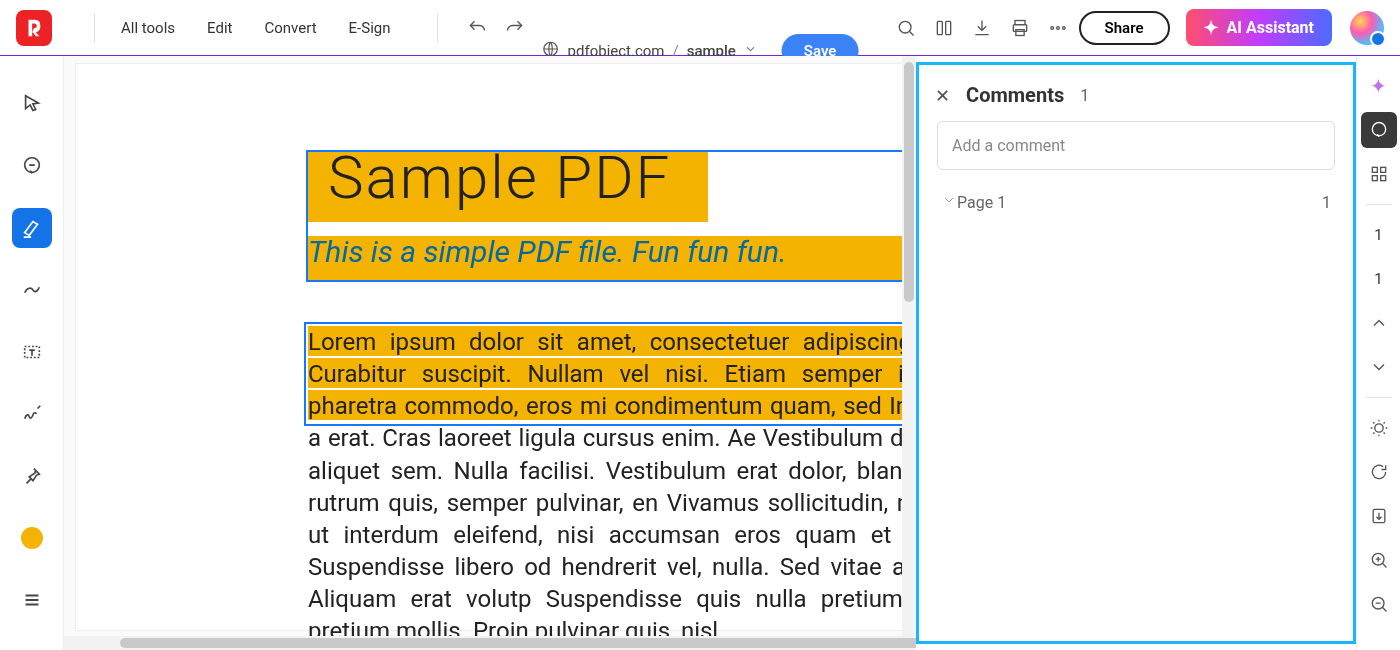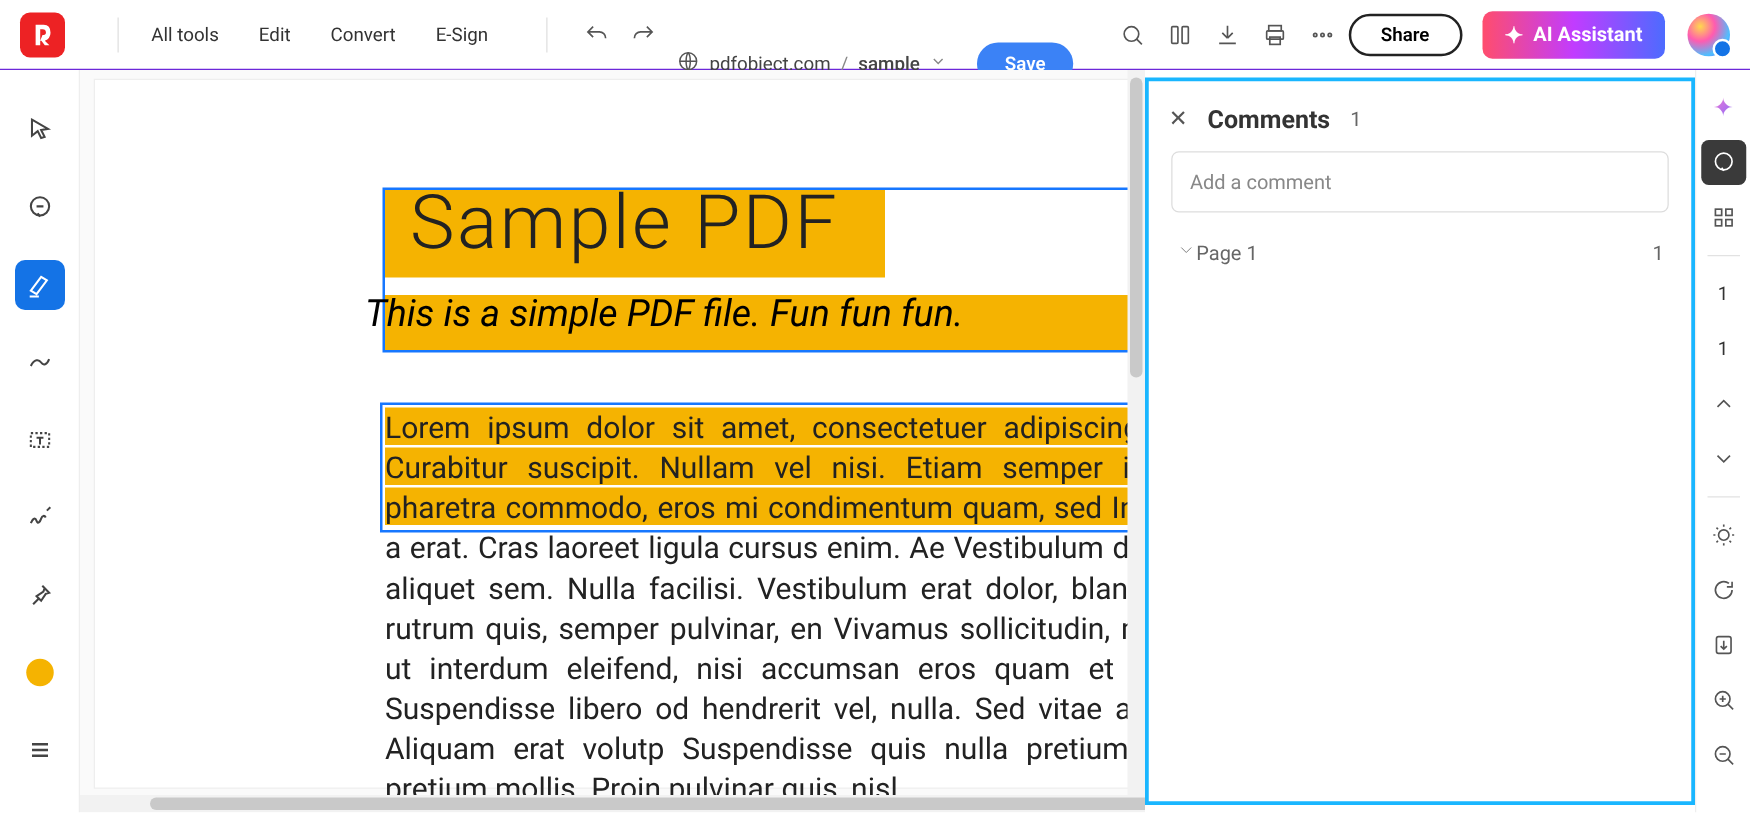--- a/index.html
+++ b/index.html
@@ -85,22 +85,22 @@
     position: absolute; left: 232px; top: 88px; width: 400px; height: 70px; background: #f5b301;
   }
   .subtitle-hl {
     position: absolute; left: 232px; top: 172px; width: 636px; height: 44px; background: #f5b301;
   }
   .doc-title {
     position: absolute; left: 232px; top: 78px; font-size: 60px; font-weight: 300;
     letter-spacing: 2px; color: #222; white-space: nowrap; margin-left: 20px;
   }
   .doc-subtitle {
-    position: absolute; left: 216px; top: 170px; font-size: 30px; font-style: italic;
-    color: #000000; white-space: nowrap;
+    position: absolute; left: 232px; top: 170px; font-size: 30px; font-style: italic;
+    color: #0369a1; white-space: nowrap;
   }
   .body-block {
     position: absolute; left: 232px; top: 262px; width: 656px; font-size: 24px;
     color: #222; line-height: 1.34; text-align: justify;
   }
   .body-hl-wrap {
     position:absolute; left:228px; top:258px; width:662px; height:104px; border:2px solid #1677ff;
   }
   .body-hl1 { position:absolute; left:232px; top:262px; width:656px; height:30px; background:#f5b301; }
   .body-hl2 { position:absolute; left:232px; top:294px; width:656px; height:30px; background:#f5b301; }

